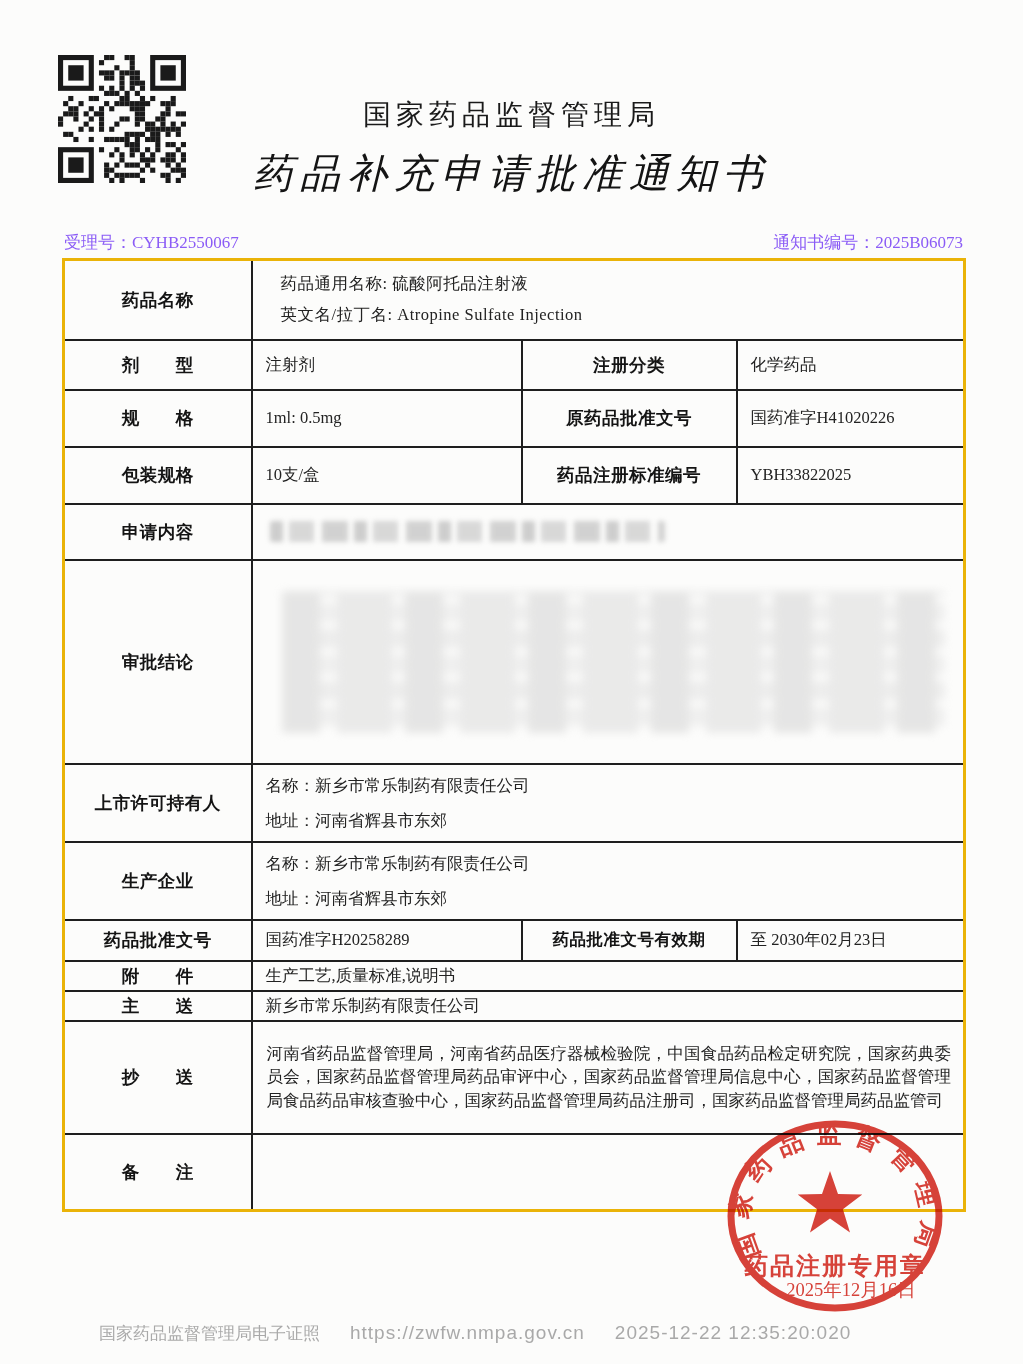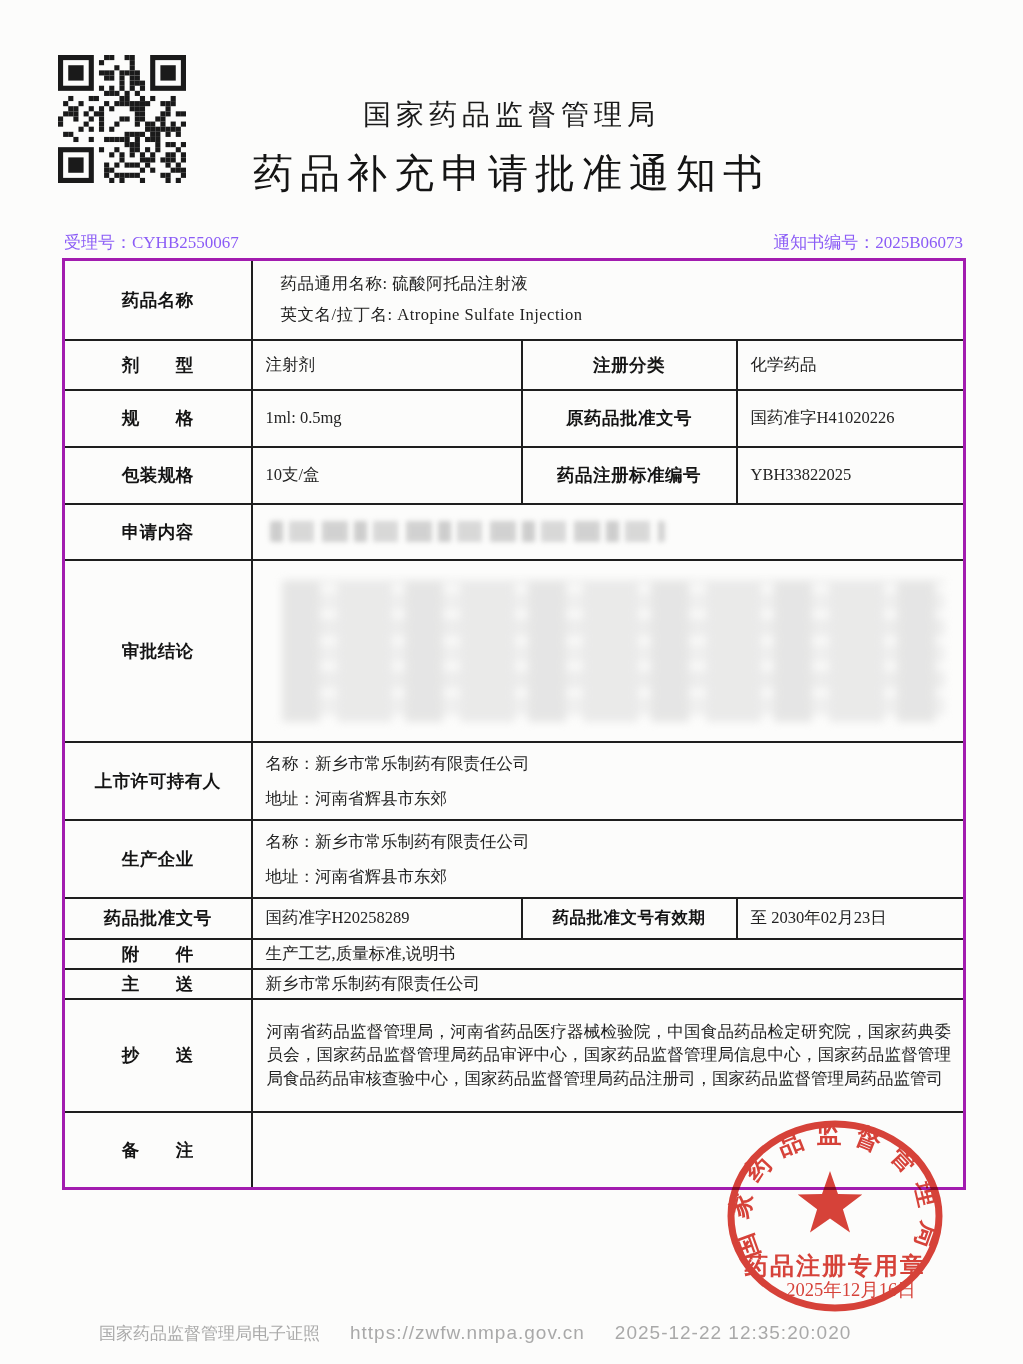--- a/index.html
+++ b/index.html
@@ -9,42 +9,42 @@
     background:#fcfcfb; overflow:hidden;
     font-family:"Liberation Serif","DejaVu Serif",serif; color:#1c1c1c;
   }
   .qr { position:absolute; left:57px; top:55px; width:130px; height:128px; }
   .org-title {
     position:absolute; top:96px; left:0; right:0; text-align:center;
     font-size:28px; letter-spacing:5px; color:#1a1a1a; font-weight:500;
   }
   .doc-title {
     position:absolute; top:146px; left:0; right:0; text-align:center;
-    font-size:40px; letter-spacing:7px; color:#141414;
+    font-size:40px; letter-spacing:7px; color:#141414;font-style:italic;
   }
   .meta-row {
     position:absolute; top:231px; left:64px; right:60px;
     display:flex; justify-content:space-between; font-size:17px; color:#8b5cf6;
   }
   table.approval {
     position:absolute; top:258px; left:62px; width:901px;
     border-collapse:collapse; table-layout:fixed;
-    border:3px solid #a21caf;
+    border:3px solid #eab308;
   }
   table.approval td { border:2px solid #1e1e1e; overflow:hidden; }
   td.lbl, td.midlbl {
     font-family:"Liberation Sans","DejaVu Sans",sans-serif;
     font-weight:bold; text-align:center; vertical-align:middle;
     font-size:17.5px; letter-spacing:.5px; color:#141414; padding:2px 4px;
   }
   td.val {
     font-size:16.5px; vertical-align:middle; padding:2px 8px 2px 13px; color:#222;
   }
   tr.r1{height:80px;} tr.r2{height:50px;margin-top:21px;} tr.r3{height:57px;} tr.r4{height:57px;}
-  tr.r5{height:56px;} tr.r6{height:182px;} tr.r7{height:78px;} tr.r8{height:78px;}
+  tr.r5{height:56px;} tr.r6{height:204px;} tr.r7{height:78px;} tr.r8{height:78px;}
   tr.r9{height:41px;} tr.r10{height:30px;} tr.r11{height:24px;}
   tr.r12{height:113px;} tr.r13{height:77px;}
   tr.r1 td.val { vertical-align:top; padding-top:7px;padding-left:28px; }
   tr.r1 td.val div { line-height:31px; letter-spacing:.5px; }
   tr.r7 td.val div, tr.r8 td.val div { line-height:35px; }
   td.cc-val {
     font-size:16.5px; line-height:23.5px; text-align:justify;
     vertical-align:middle; padding:8px 12px 8px 14px; color:#222;
   }
   .blur-line {

